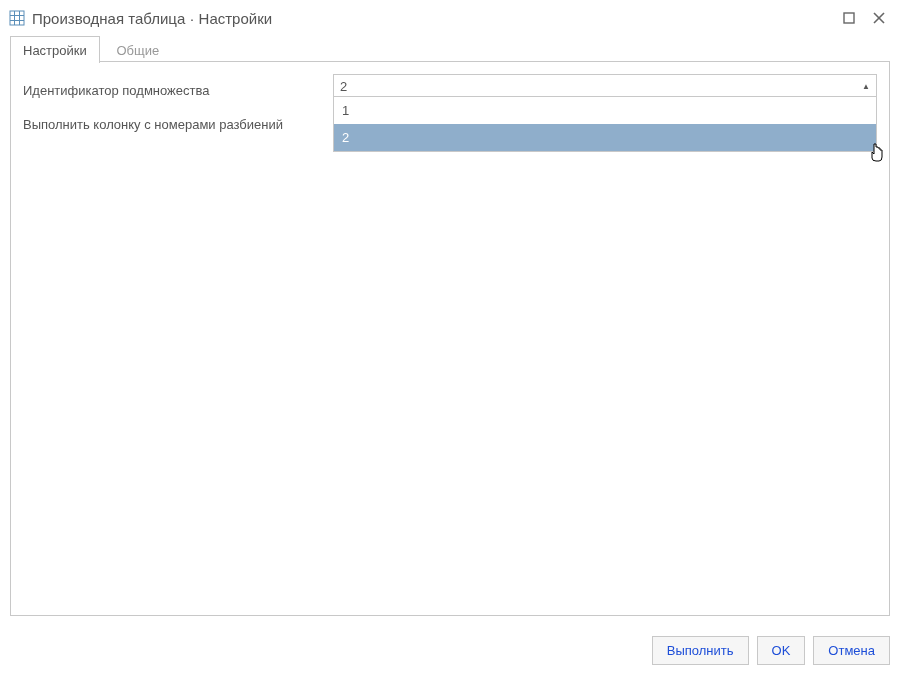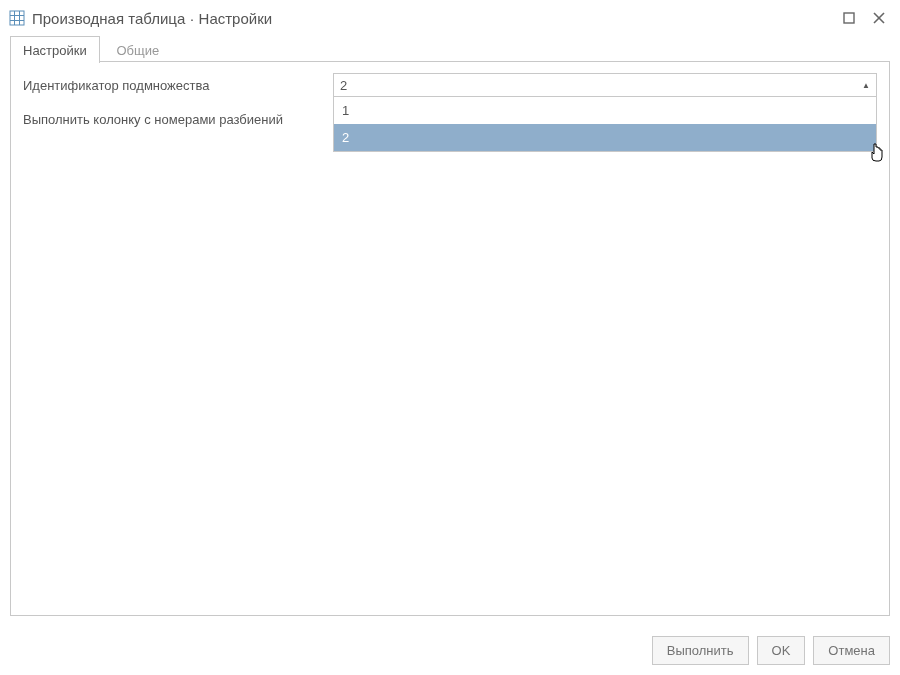--- a/index.html
+++ b/index.html
@@ -95,21 +95,21 @@
     .content-panel {
       border: 1px solid #c8c8c8;
       border-top: none;
       flex: 1;
       padding: 10px 12px;
       background: #fff;
       position: relative;
     }
     .form-row {
       display: flex;
-      align-items: center;
+      align-items: flex-end;
       min-height: 26px;
       margin-bottom: 8px;
     }
     .form-row .label {
       width: 310px;
       color: #555;
       font-size: 13px;
     }
     .combo {
       flex: 1;
@@ -161,21 +161,21 @@
       display: flex;
       justify-content: flex-end;
       padding: 10px 10px 10px 10px;
       gap: 8px;
     }
     .btn {
       border: 1px solid #c8c8c8;
       background: #f6f6f6;
       padding: 6px 14px;
       font-size: 13px;
-      color: #737373;
+      color: #1d4ed8;
       min-width: 48px;
       text-align: left;
       cursor: default;
     }
   </style>
 </head>
 <body>
 
 <div class="dialog">
 

